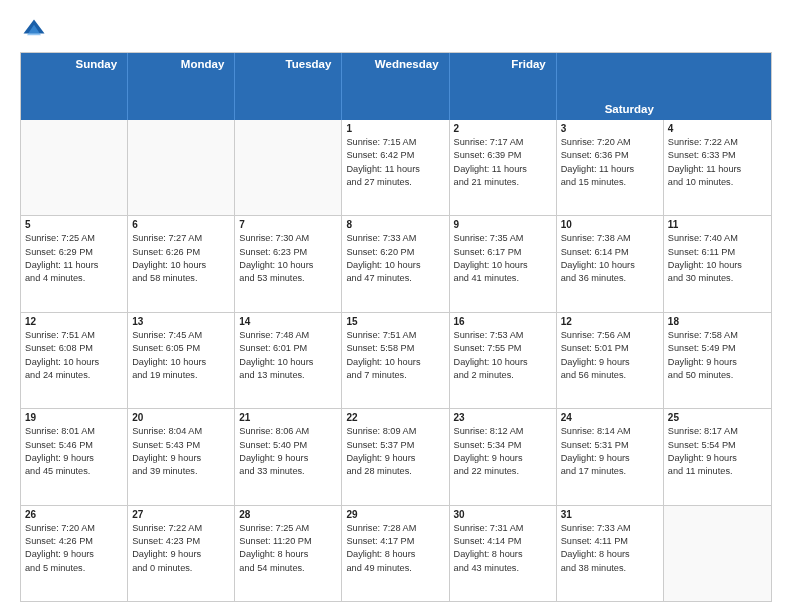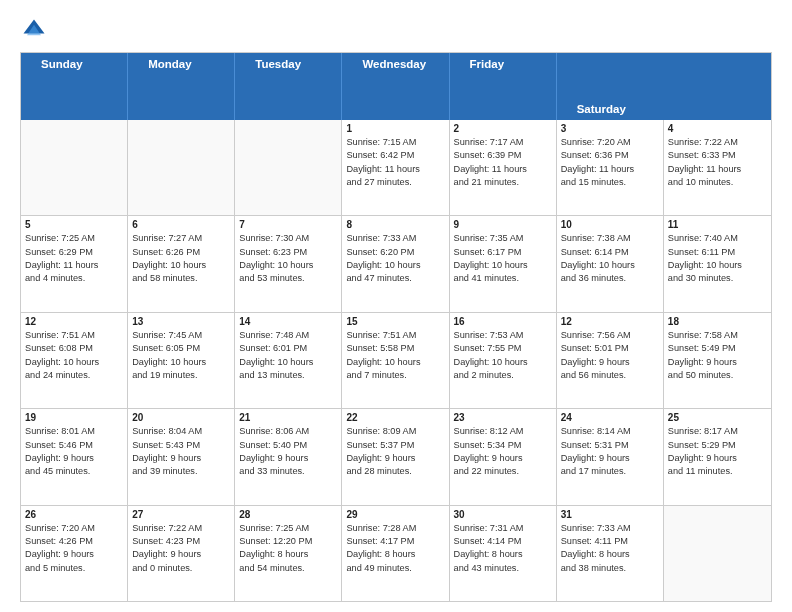--- a/index.html
+++ b/index.html
@@ -55,22 +55,22 @@
     }
     .cal-header {
       display: grid;
       grid-template-columns: repeat(7, 1fr);
       background: #2a6db5;
     }
     .cal-header-cell {
       color: #fff;
       font-size: 11.5px;
       font-weight: bold;
-      padding: 5px 20px;
-      text-align: left;
+      padding: 5px 10px;
+      text-align: right;
       border-right: 1px solid #4a8dd5;
     }
     .cal-header-cell:last-child { border-right: none; margin-top: 45px; }
     .cal-body {
       flex: 1;
       display: flex;
       flex-direction: column;
     }
     .cal-row {
       display: grid;
@@ -305,21 +305,21 @@
           <div class="cal-cell">
             <div class="day-num">24</div>
             <div class="cell-line">Sunrise: 8:14 AM</div>
             <div class="cell-line">Sunset: 5:31 PM</div>
             <div class="cell-line">Daylight: 9 hours</div>
             <div class="cell-line">and 17 minutes.</div>
           </div>
           <div class="cal-cell">
             <div class="day-num">25</div>
             <div class="cell-line">Sunrise: 8:17 AM</div>
-            <div class="cell-line">Sunset: 5:29 PM</div>
+            <div class="cell-line">Sunset: 5:54 PM</div>
             <div class="cell-line">Daylight: 9 hours</div>
             <div class="cell-line">and 11 minutes.</div>
           </div>
         </div>
         <div class="cal-row">
           <div class="cal-cell">
             <div class="day-num">26</div>
             <div class="cell-line">Sunrise: 7:20 AM</div>
             <div class="cell-line">Sunset: 4:26 PM</div>
             <div class="cell-line">Daylight: 9 hours</div>
@@ -328,21 +328,21 @@
           <div class="cal-cell">
             <div class="day-num">27</div>
             <div class="cell-line">Sunrise: 7:22 AM</div>
             <div class="cell-line">Sunset: 4:23 PM</div>
             <div class="cell-line">Daylight: 9 hours</div>
             <div class="cell-line">and 0 minutes.</div>
           </div>
           <div class="cal-cell">
             <div class="day-num">28</div>
             <div class="cell-line">Sunrise: 7:25 AM</div>
-            <div class="cell-line">Sunset: 12:20 PM</div>
+            <div class="cell-line">Sunset: 11:20 PM</div>
             <div class="cell-line">Daylight: 8 hours</div>
             <div class="cell-line">and 54 minutes.</div>
           </div>
           <div class="cal-cell">
             <div class="day-num">29</div>
             <div class="cell-line">Sunrise: 7:28 AM</div>
             <div class="cell-line">Sunset: 4:17 PM</div>
             <div class="cell-line">Daylight: 8 hours</div>
             <div class="cell-line">and 49 minutes.</div>
           </div>

